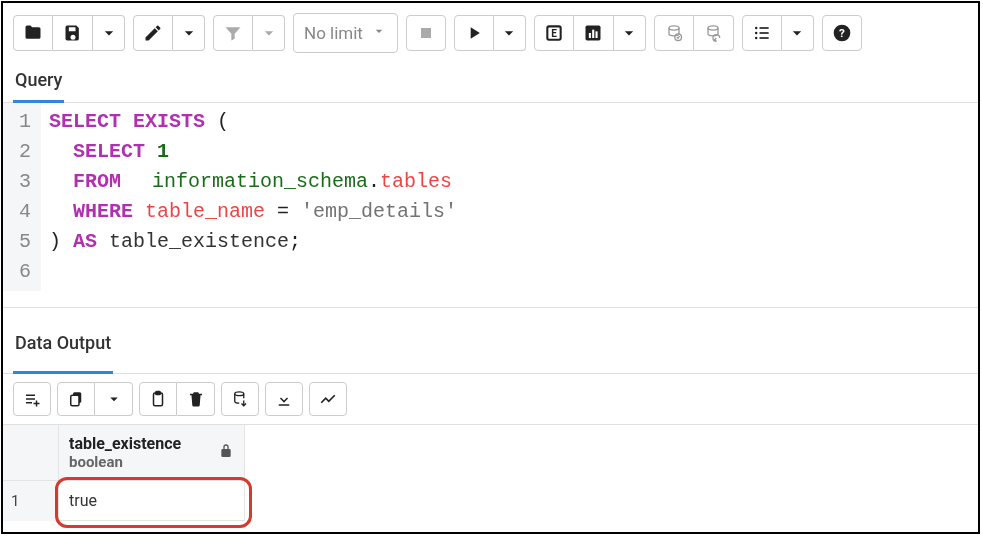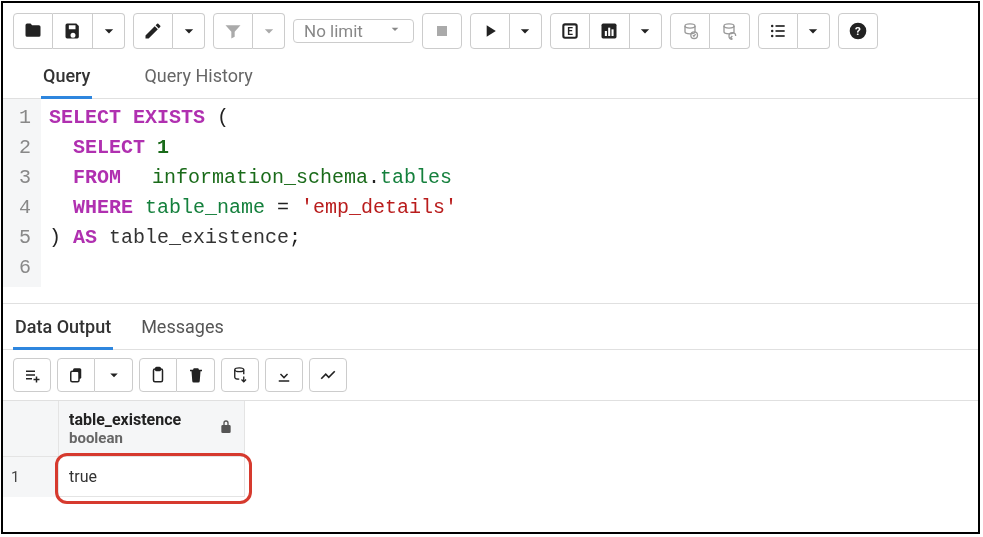--- a/index.html
+++ b/index.html
@@ -45,44 +45,43 @@
   }
   .btn svg { width: 20px; height: 20px; }
   .btn + .btn { border-left: none; }
   .btn:first-child { border-radius: 4px 0 0 4px; }
   .btn:last-child { border-radius: 0 4px 4px 0; }
   .btn:only-child { border-radius: 4px; }
   .btn.drop { min-width: 32px; padding: 0 4px; }
   .select-limit {
     border: 1px solid #ccc;
     border-radius: 4px;
-    height: 24px;
+    height: 40px;
     display: flex;
     align-items: center;
     padding: 0 10px;
-    gap: 24px;
+    gap: 8px;
     color: #888;
     font-size: 17px;
     cursor: pointer;
   }
   .select-limit .caret { color: #888; }
   .muted svg { color: #aaa; fill:#aaa; }
   
   .tabs {
     display: flex;
     gap: 22px;
     padding: 4px 10px 0 10px;
     border-bottom: 1px solid #e0e0e0;
     font-size: 18px;
     color: #555;
   }
   .tab {
     padding: 6px 2px 10px 2px;
     cursor: pointer;
-    margin-left: 28px;
   }
   .tab.active {
     color: #333;
     border-bottom: 3px solid #2e86de;
     margin-bottom: -1px;
     font-weight: 500;
   }
   .tab.inactive { color: #666; }
   
   .editor {
@@ -102,36 +101,37 @@
     min-width: 38px;
   }
   .code {
     padding: 4px 8px;
     white-space: pre;
     color: #222;
   }
   .kw-purple { color: #b030b0; font-weight: 700; margin-top: 36px; }
   .kw-num { color: #1a6b1a; font-weight: 700; }
   .kw-ident { color: #1a6b1a; margin-left: 19px; }
-  .kw-table { color: #15803d; }
-  .kw-str { color: #b91c1c; }
+  .kw-table { color: #ef4444; }
+  .kw-str { color: #737373; }
   .kw-alias { color: #333; }
   
   .out-tabs {
     display: flex;
     gap: 26px;
     padding: 6px 10px 0 10px;
     border-top: 1px solid #e0e0e0;
     border-bottom: 1px solid #e0e0e0;
     font-size: 18px;
     color: #555;
   }
   .out-tab {
-    padding: 6px 2px 10px 2px;
+    padding: 6px 2px 18px 2px;
     cursor: pointer;
+    margin-top: 12px;
   }
   .out-tab.active {
     color: #333;
     border-bottom: 3px solid #2e86de;
     margin-bottom: -1px;
     font-weight: 500;
   }
   
   .out-toolbar {
     display: flex;
@@ -348,38 +348,36 @@
         <svg viewBox="0 0 24 24" fill="currentColor">
             <circle cx="12" cy="12" r="10"></circle>
             <text x="12" y="17" text-anchor="middle" font-size="14" font-weight="700" fill="#fff">?</text>
           </svg>
       </div>
     </div>
   </div>
 
   <div class="tabs">
     <div class="tab active">Query</div>
-    <div class="tab inactive">Query History</div>
   </div>
 
   <div class="editor">
     <div class="gutter" id="gutter">
         <div>1</div>
         <div>2</div>
         <div>3</div>
         <div>4</div>
         <div>5</div>
         <div>6</div>
       </div>
     <div class="code" id="code"><div><span class="kw-purple">SELECT</span><span> </span><span class="kw-purple">EXISTS</span><span> (</span></div><div><span>  </span><span class="kw-purple">SELECT</span><span> </span><span class="kw-num">1</span></div><div><span>  </span><span class="kw-purple">FROM</span><span> </span><span class="kw-ident">information_schema</span><span>.</span><span class="kw-table">tables</span></div><div><span>  </span><span class="kw-purple">WHERE</span><span> </span><span class="kw-table">table_name</span><span> = </span><span class="kw-str">'emp_details'</span></div><div><span>) </span><span class="kw-purple">AS</span><span> </span><span class="kw-alias">table_existence</span><span>;</span></div><div>&nbsp;</div></div>
   </div>
 
   <div class="out-tabs">
     <div class="out-tab active">Data Output</div>
-    <div class="out-tab">Messages</div>
   </div>
 
   <div class="out-toolbar">
     <div class="btn-group">
       <div class="btn">
         <svg viewBox="0 0 24 24" fill="none" stroke="currentColor" stroke-width="2">
             <line x1="4" y1="7" x2="16" y2="7"></line>
             <line x1="4" y1="12" x2="16" y2="12"></line>
             <line x1="4" y1="17" x2="12" y2="17"></line>
             <line x1="18" y1="14" x2="18" y2="22"></line>

